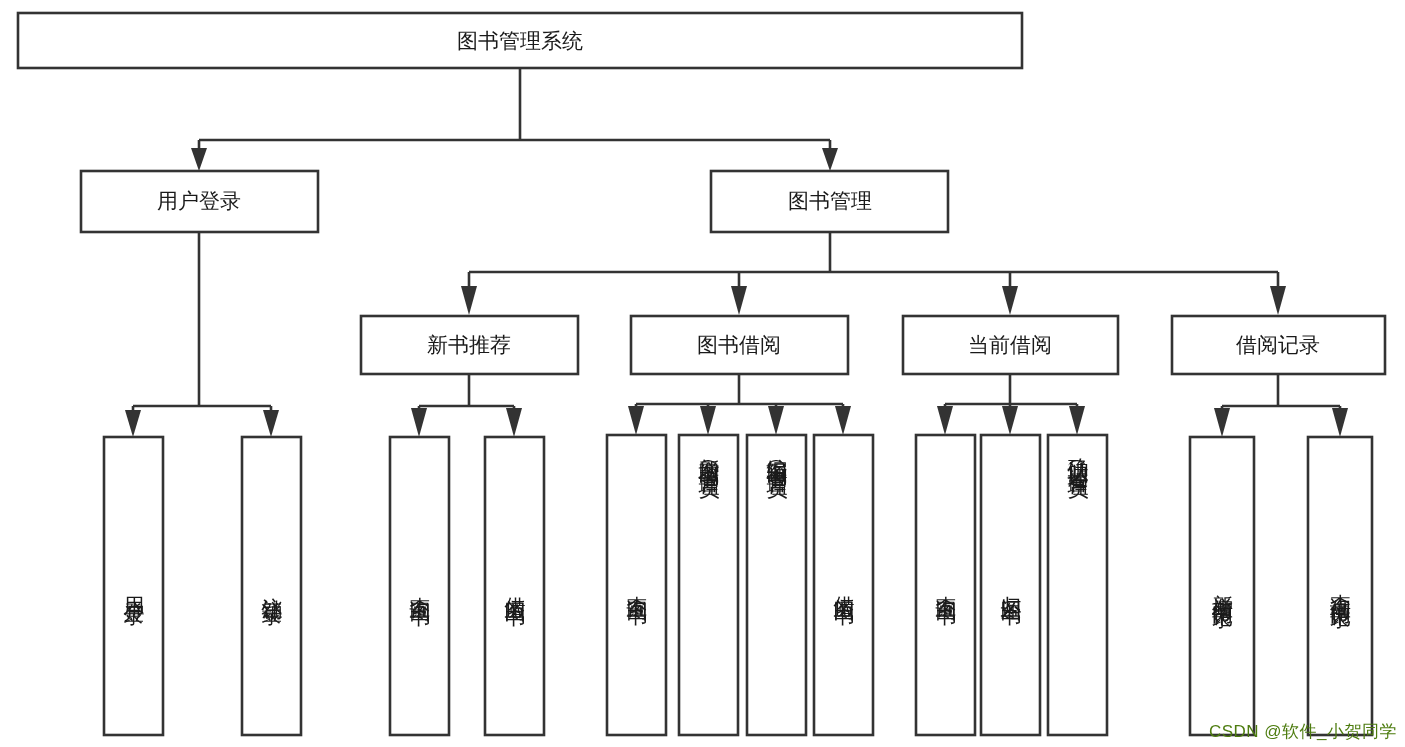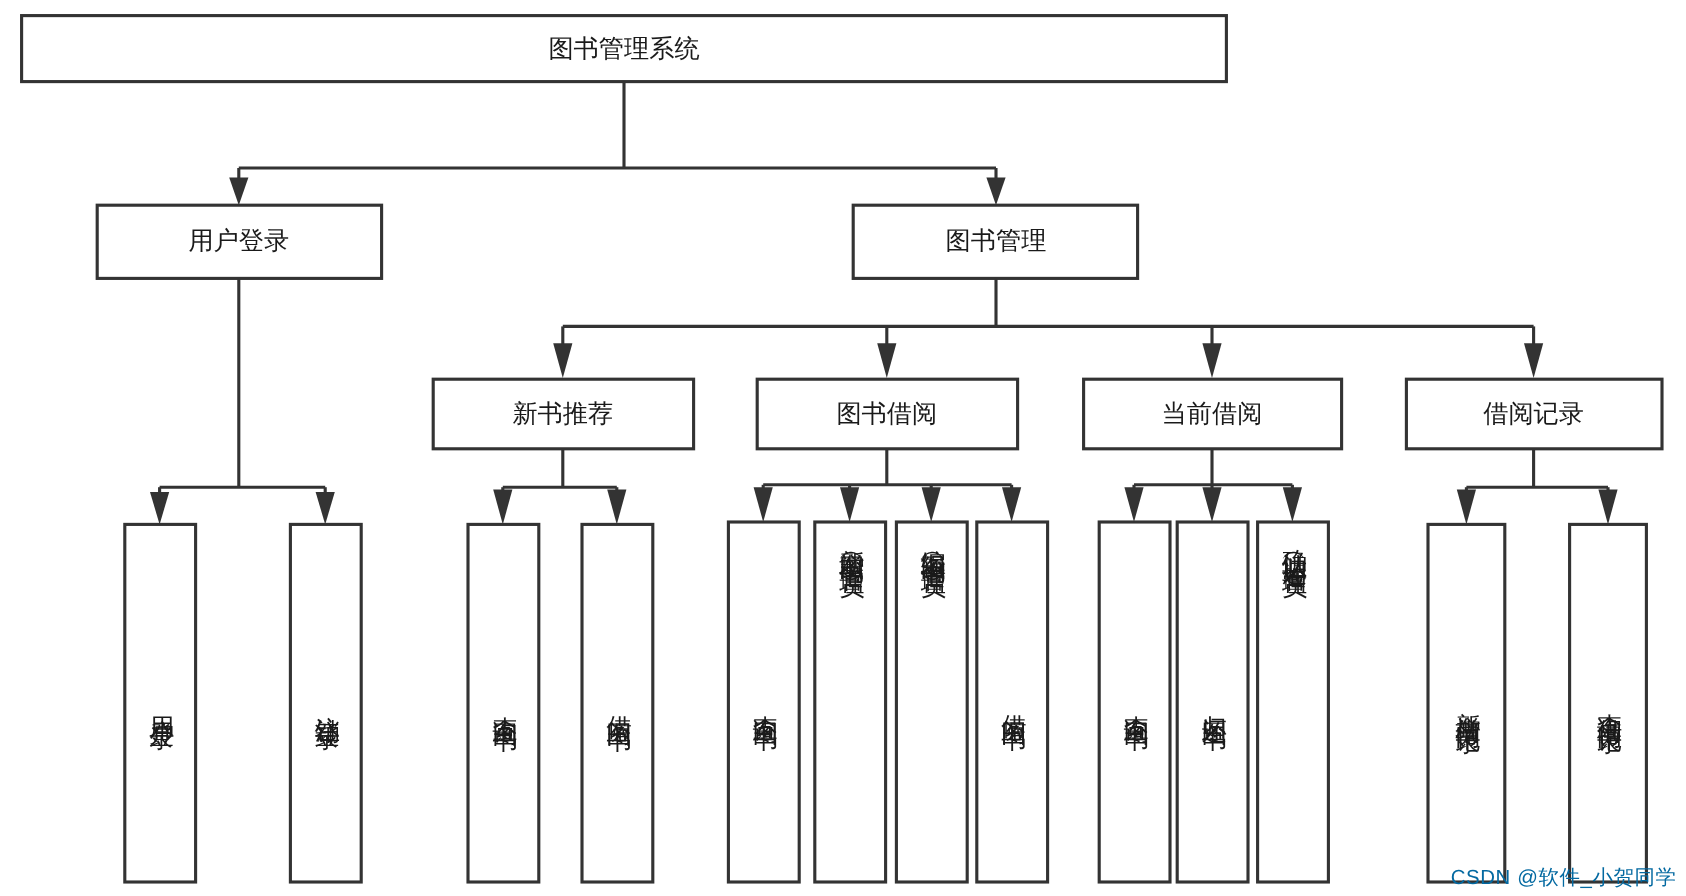--- a/index.html
+++ b/index.html
@@ -63,21 +63,21 @@
     letter-spacing: 3px;
     color: #1a1a1a;
     white-space: nowrap;
   }
   .watermark {
     position: absolute;
     right: 8px;
     bottom: 4px;
     font-family: "Liberation Sans", "DejaVu Sans", sans-serif;
     font-size: 17px;
-    color: #0369a1;
+    color: #4d7c0f;
     letter-spacing: 0.5px;
     user-select: none;
   }
 </style>
 </head>
 <body>
 
 <div id="diagram-root">
 
   <svg class="diagram-canvas" viewBox="0 0 1405 747" xmlns="http://www.w3.org/2000/svg">

